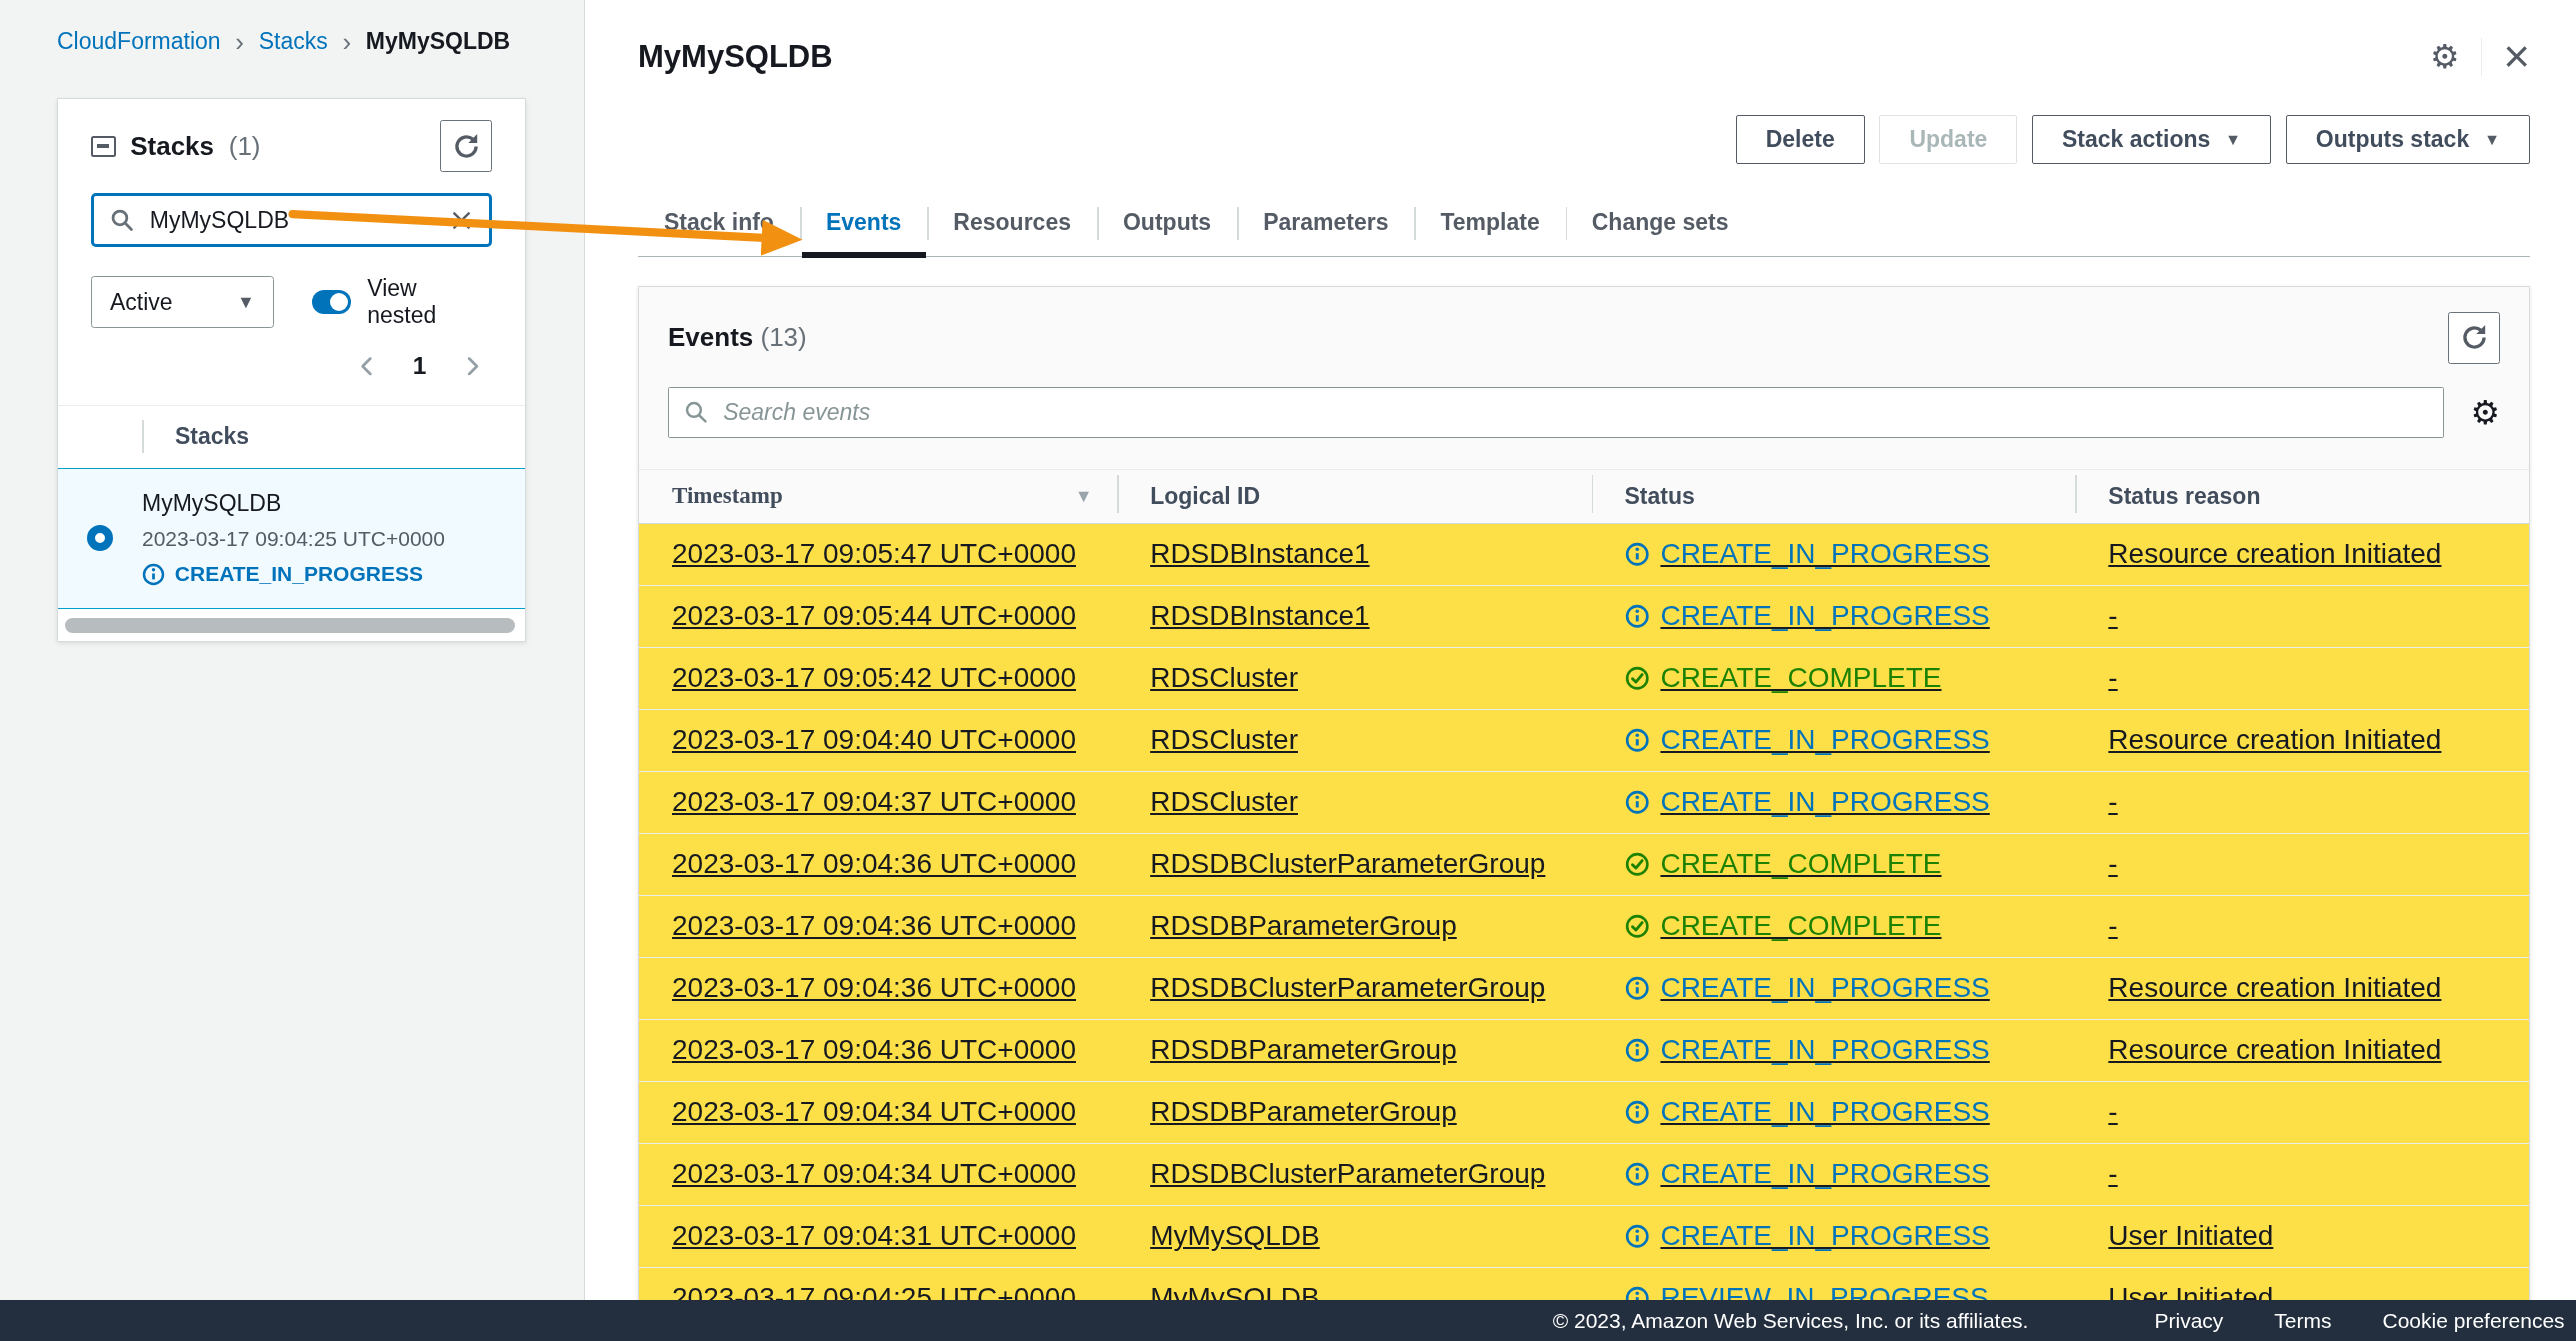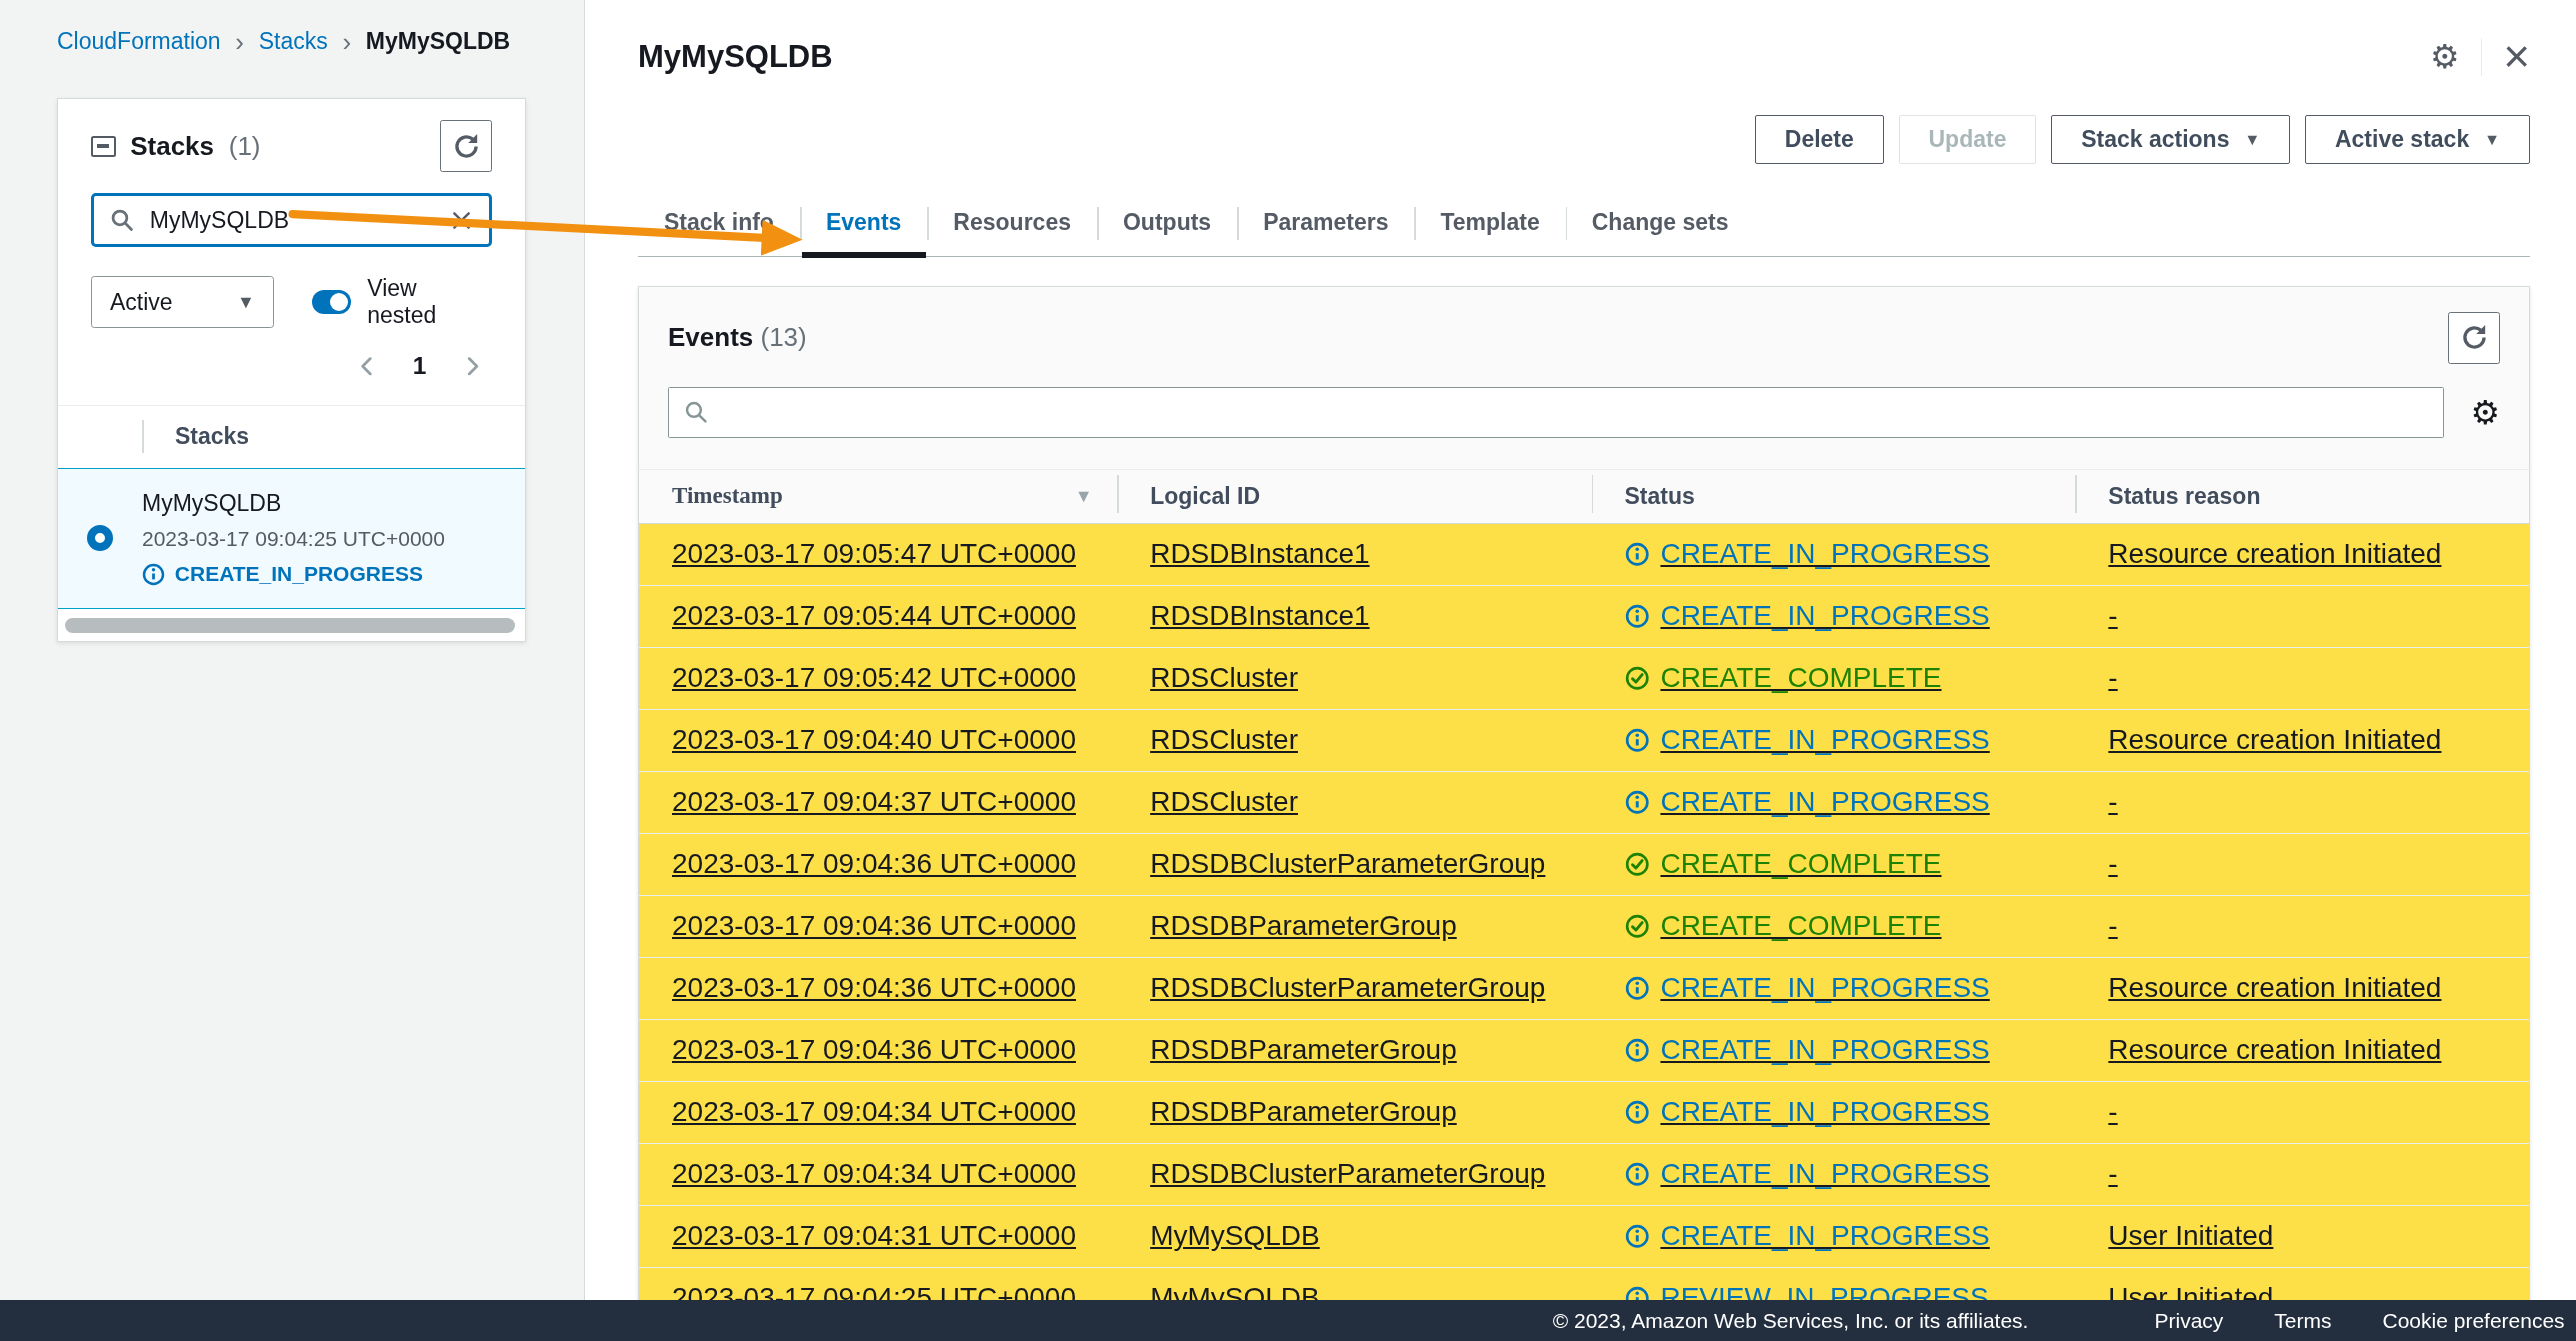--- a/index.html
+++ b/index.html
@@ -219,21 +219,21 @@
         <span>Delete</span>
       </button>
     <button class="btn disabled">
         <span>Update</span>
       </button>
     <button class="btn">
         <span>Stack actions</span>
         <span class="caret">▼</span>
       </button>
     <button class="btn">
-        <span>Active stack</span>
+        <span>Outputs stack</span>
         <span class="caret">▼</span>
       </button>
   </div>
 
   <div class="tabs-row" id="tabs">
       <div class="tab">Stack info</div>
       <div class="tab active">Events</div>
       <div class="tab">Resources</div>
       <div class="tab">Outputs</div>
       <div class="tab">Parameters</div>
@@ -254,20 +254,21 @@
               <path d="M13.9 1.1 L13.9 6 L9 6 Z" fill="currentColor"></path>
             </svg>
         </button>
       </div>
       <div class="card-head-row2">
         <div class="search-events">
           <svg class="icon-svg" width="24.5" height="24.5" viewBox="0 0 16 16">
               <circle cx="6.5" cy="6.5" r="4.5" fill="none" stroke="#879596" stroke-width="1.6"></circle>
               <line x1="10" y1="10" x2="14" y2="14" stroke="#879596" stroke-width="1.6" stroke-linecap="round"></line>
             </svg>
+          <input type="text" placeholder="Search events" style="">
         </div>
         <span class="gear-glyph">⚙</span>
       </div>
     </div>
 
     <div class="table-header grid-cols">
       <div class="th ts-col">
         <span>Timestamp</span>
         <span class="sort-icon">▼</span>
       </div>

